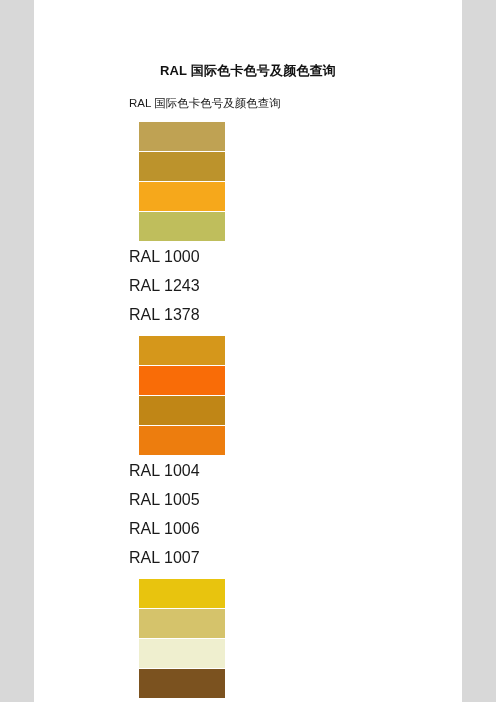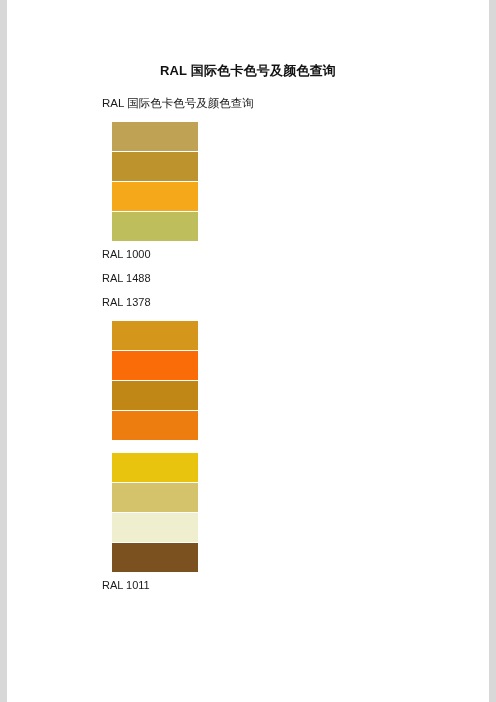--- a/index.html
+++ b/index.html
@@ -5,21 +5,21 @@
   html, body {
     margin: 0;
     padding: 0;
     background: #d8d8d8;
   }
   body {
     font-family: "Liberation Sans", "DejaVu Sans", sans-serif;
   }
   .page {
     position: relative;
-    width: 482px;
+    width: 428px;
     height: 702px;
     background: #ffffff;
     margin: 0 auto;
     overflow: hidden;
   }
   .doc-title {
     position: absolute;
     left: 0;
     right: 0;
     top: 62px;
@@ -54,21 +54,21 @@
   }
   .swatch:last-child {
     margin-bottom: 0;
   }
   .label-list {
     list-style: none;
     margin: 8px 0 0 0;
     padding: 0;
   }
   .label-item {
-    font-size: 11px;
+    font-size: 16px;
     color: #1a1a1a;
     line-height: 1;
     padding: 0 0 0 0;
     margin-bottom: 13px;
     white-space: nowrap;
   }
   .group {
     margin-bottom: 13px;
   }
 </style>
@@ -85,32 +85,38 @@
 
     <div class="group">
       <div class="swatch-block">
         <span class="swatch" style="background-color: rgb(191, 162, 83);"></span>
         <span class="swatch" style="background-color: rgb(188, 147, 44);"></span>
         <span class="swatch" style="background-color: rgb(246, 168, 27);"></span>
         <span class="swatch" style="background-color: rgb(191, 190, 92);"></span>
       </div>
       <ul class="label-list">
         <li class="label-item">RAL 1000</li>
-        <li class="label-item">RAL 1488</li>
+        <li class="label-item">RAL 1243</li>
         <li class="label-item">RAL 1378</li>
       </ul>
     </div>
 
     <div class="group">
       <div class="swatch-block">
         <span class="swatch" style="background-color: rgb(213, 151, 27);"></span>
         <span class="swatch" style="background-color: rgb(249, 108, 7);"></span>
         <span class="swatch" style="background-color: rgb(192, 134, 22);"></span>
         <span class="swatch" style="background-color: rgb(237, 125, 14);"></span>
       </div>
+      <ul class="label-list">
+        <li class="label-item">RAL 1004</li>
+        <li class="label-item">RAL 1005</li>
+        <li class="label-item">RAL 1006</li>
+        <li class="label-item">RAL 1007</li>
+      </ul>
     </div>
 
     <div class="group">
       <div class="swatch-block">
         <span class="swatch" style="background-color: rgb(232, 196, 14);"></span>
         <span class="swatch" style="background-color: rgb(213, 195, 107);"></span>
         <span class="swatch" style="background-color: rgb(239, 239, 207);"></span>
         <span class="swatch" style="background-color: rgb(123, 82, 31);"></span>
       </div>
       <ul class="label-list">

